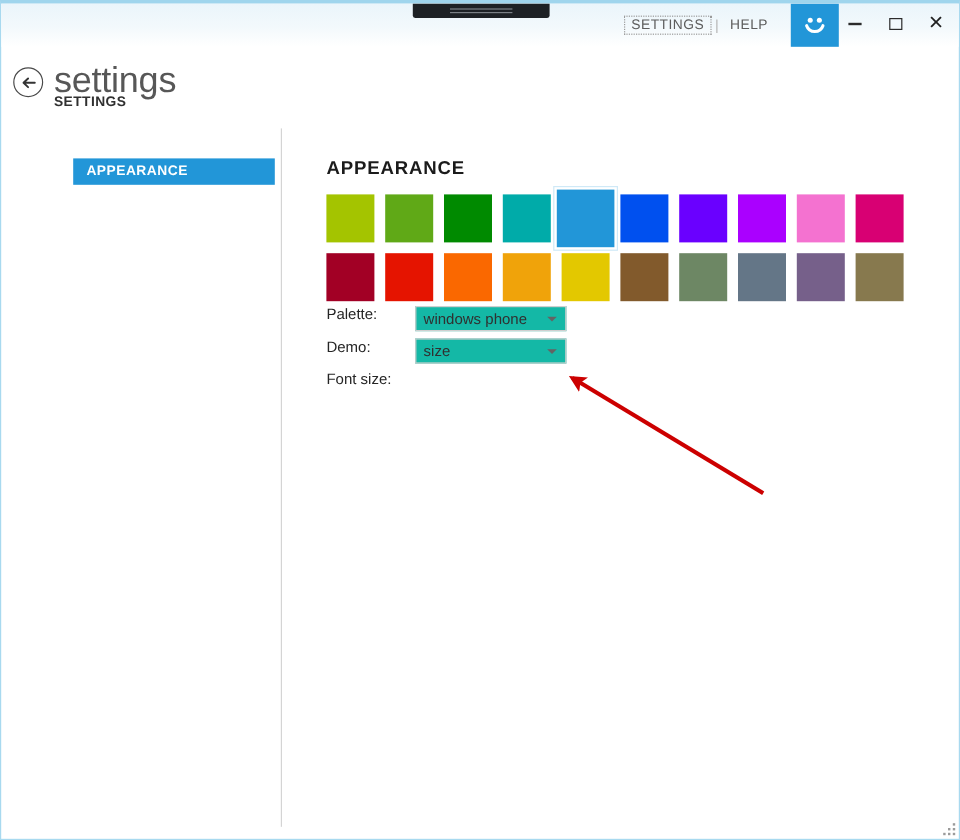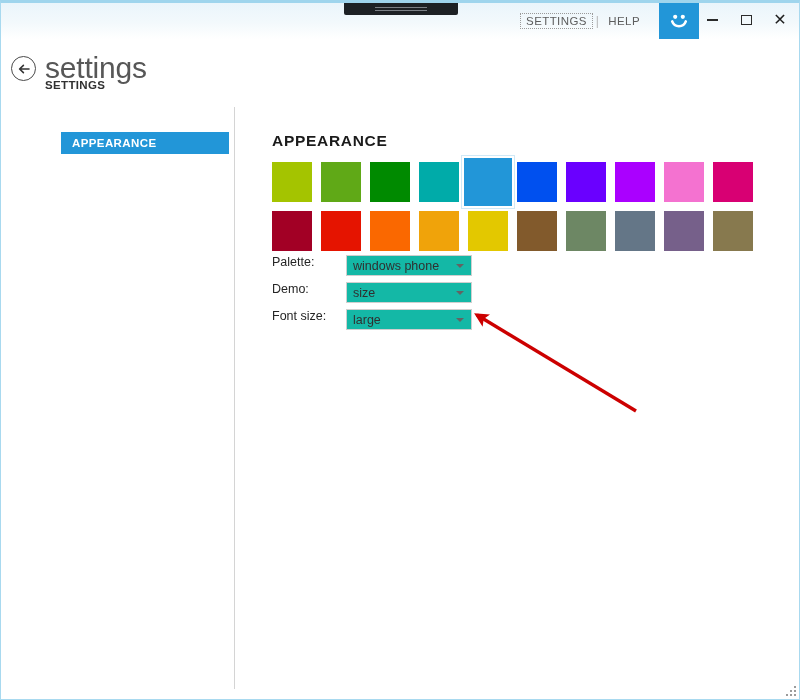--- a/index.html
+++ b/index.html
@@ -450,24 +450,20 @@
         </div>
         <div class="option-row">
           <span class="option-label">Demo:</span>
           <div class="combo">
             <span class="combo-value">size</span>
             <span class="combo-arrow"></span>
           </div>
         </div>
         <div class="option-row">
           <span class="option-label">Font size:</span>
-          <div class="combo">
-            <span class="combo-value">large</span>
-            <span class="combo-arrow"></span>
-          </div>
         </div>
       </div>
     </div>
   </div>
 
   <svg id="annotation-arrow">
     <defs>
       <marker id="arrowhead" markerWidth="4.2" markerHeight="4.2" refX="3.2" refY="2.1" orient="auto">
         <path d="M4.2,2.1 L0,4.2 L0.9,2.1 L0,0 Z" fill="#cc0000"></path>
       </marker>

